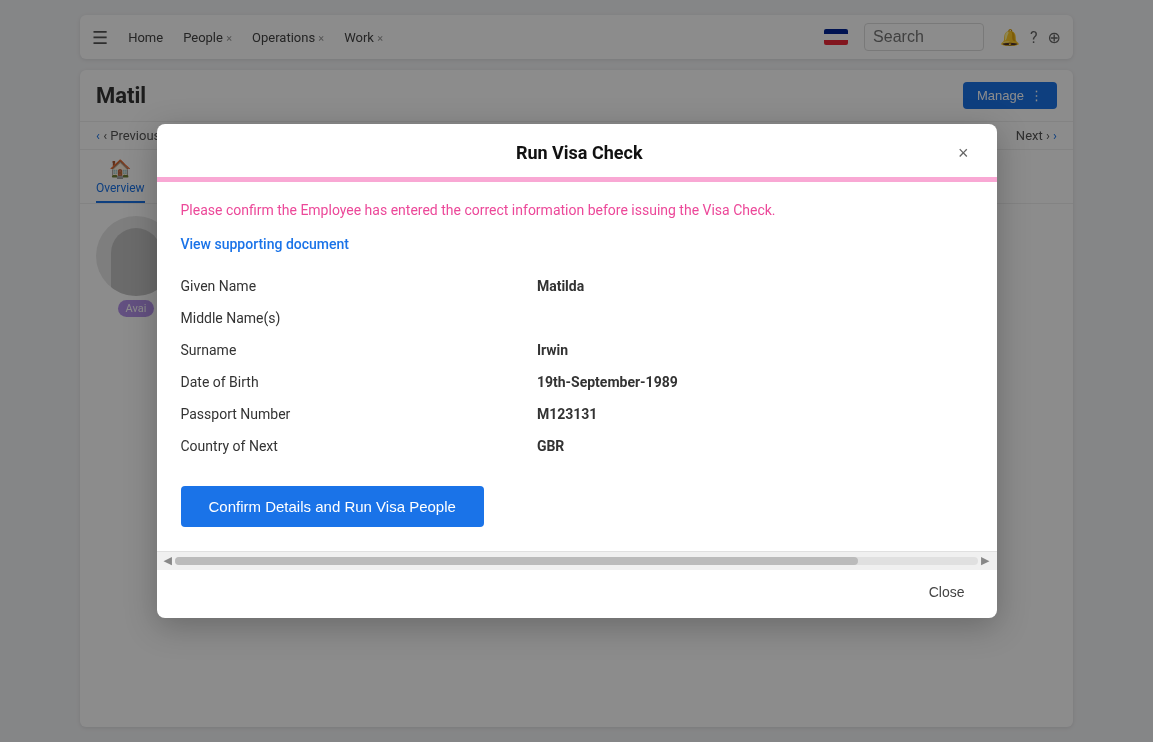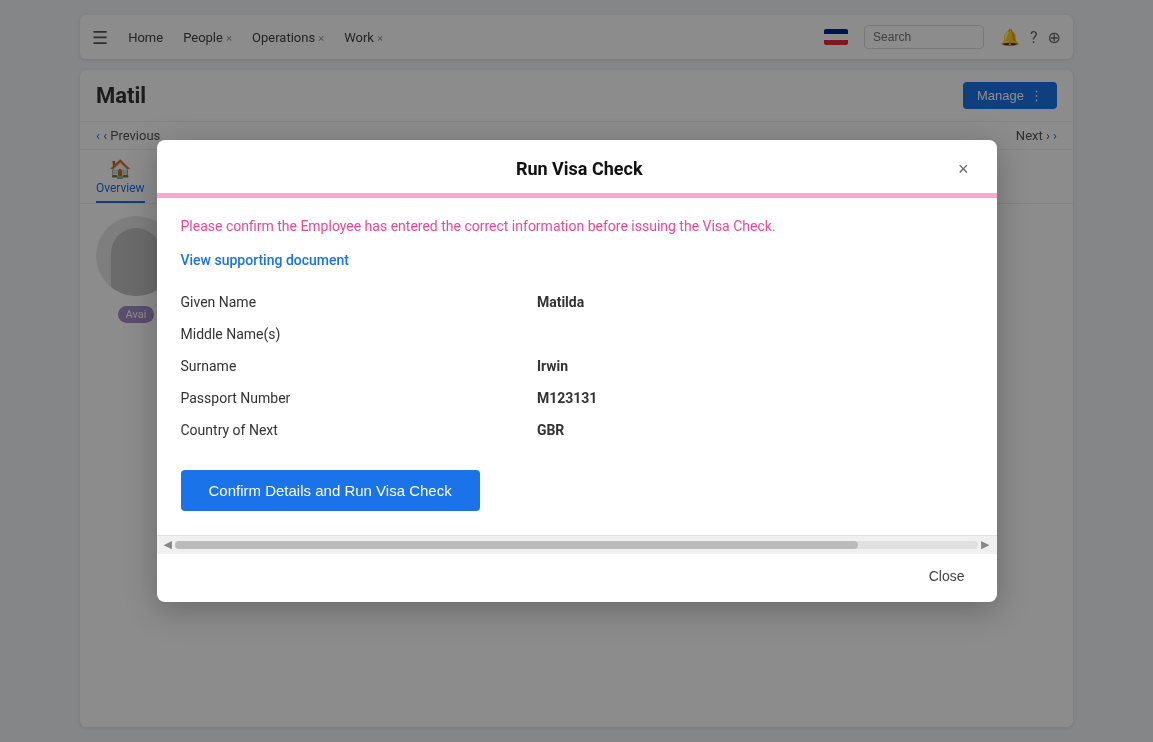--- a/index.html
+++ b/index.html
@@ -52,21 +52,21 @@
     .topnav-search {
       margin-left: auto;
       display: flex;
       align-items: center;
       gap: 16px;
     }
     .topnav-search input {
       border: 1px solid #ddd;
       border-radius: 4px;
       padding: 4px 8px;
-      font-size: 12px;
+      font-size: 16px;
       color: #888;
       width: 120px;
     }
     .topnav-icons {
       display: flex;
       gap: 10px;
       align-items: center;
       color: #666;
       font-size: 16px;
     }
@@ -167,27 +167,26 @@
       align-items: flex-end;
       justify-content: center;
     }
     .avatar-silhouette {
       width: 50px;
       height: 68px;
       background: #888;
       border-radius: 25px 25px 0 0;
     }
     .status-badge {
-      background: #4c1d95;
+      background: #6d28d9;
       color: #fff;
       border-radius: 12px;
       font-size: 11px;
       padding: 2px 8px;
       display: inline-block;
-      margin-top: 6px;
     }
     .emp-info { font-size: 11px; color: #666; line-height: 1.7; }
     .emp-info strong { color: #333; font-weight: 600; display: block; font-size: 10px; }
 
     
     .overlay {
       position: absolute;
       inset: 0;
       background: rgba(0,0,0,0.45);
       z-index: 10;
@@ -409,30 +408,34 @@
   </tr>
           <tr>
     <td>Middle Name(s)</td>
     <td></td>
   </tr>
           <tr>
     <td>Surname</td>
     <td>Irwin</td>
   </tr>
           <tr>
+    <td>Date of Birth</td>
+    <td>19th-September-1989</td>
+  </tr>
+          <tr>
     <td>Passport Number</td>
     <td>M123131</td>
   </tr>
           <tr>
     <td>Country of Next</td>
     <td>GBR</td>
   </tr>
         </tbody>
     </table>
-    <button class="confirm-btn">Confirm Details and Run Visa Check</button>
+    <button class="confirm-btn">Confirm Details and Run Visa People</button>
   </div>
   <div class="modal-scrollbar-area">
     <span class="scroll-arrow">◀</span>
     <div class="scrollbar-track">
       <div class="scrollbar-thumb"></div>
     </div>
     <span class="scroll-arrow">▶</span>
   </div>
   <div class="modal-footer">
     <button class="close-btn">Close</button>

